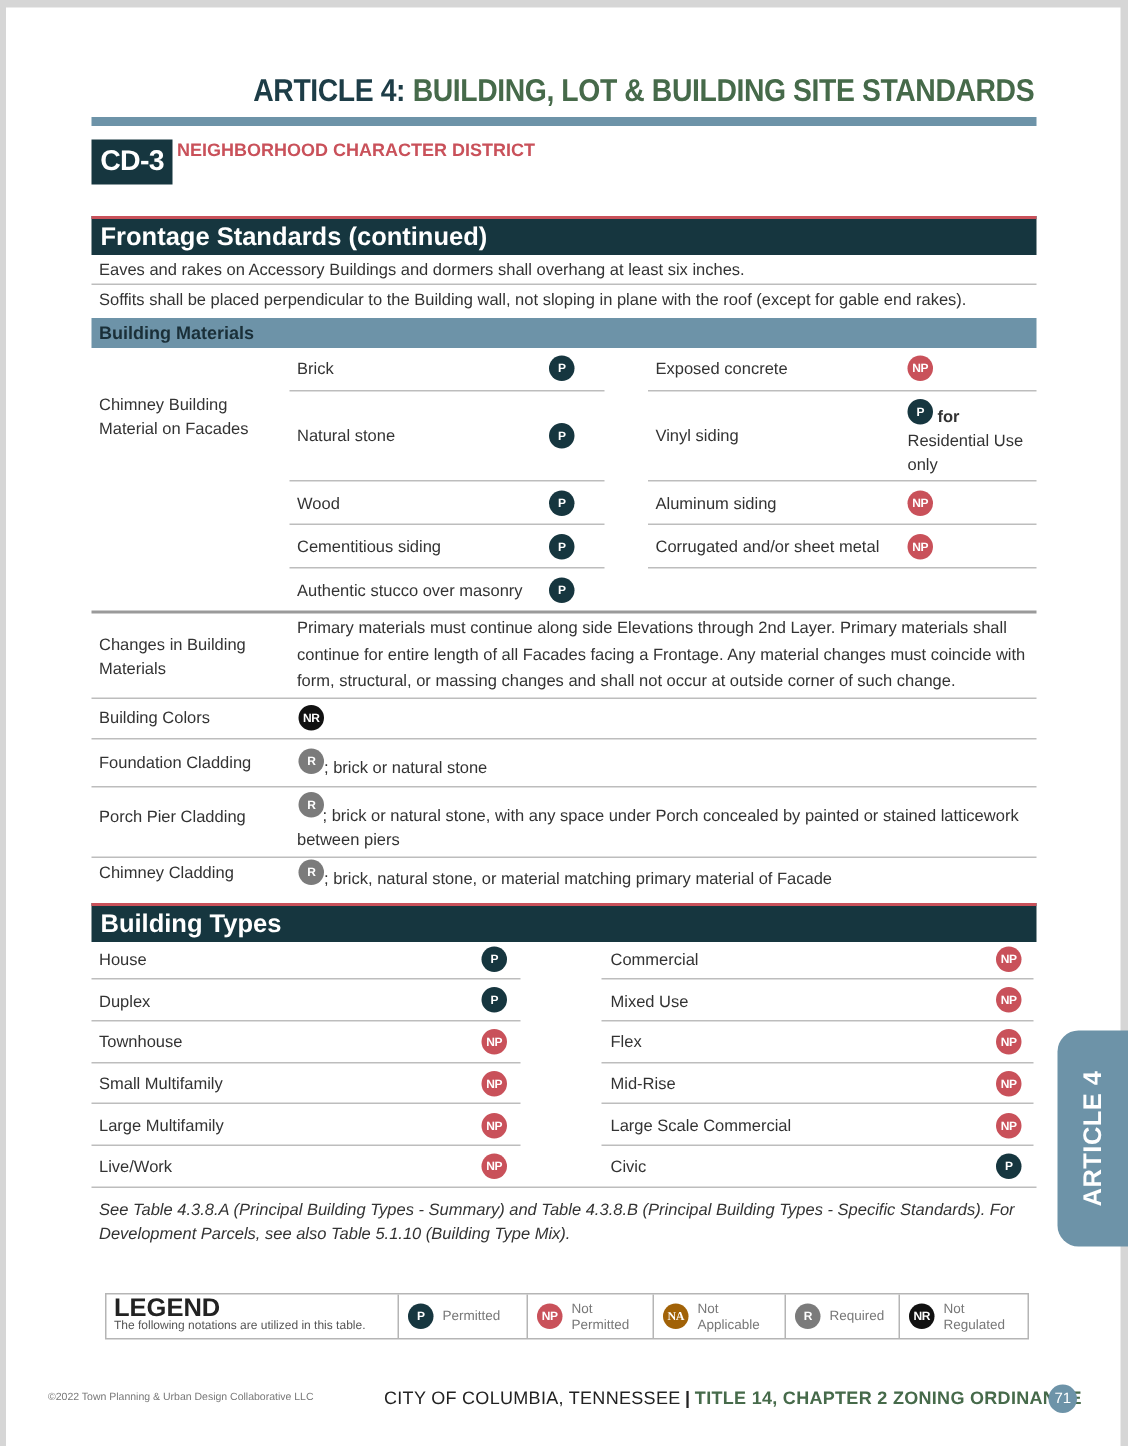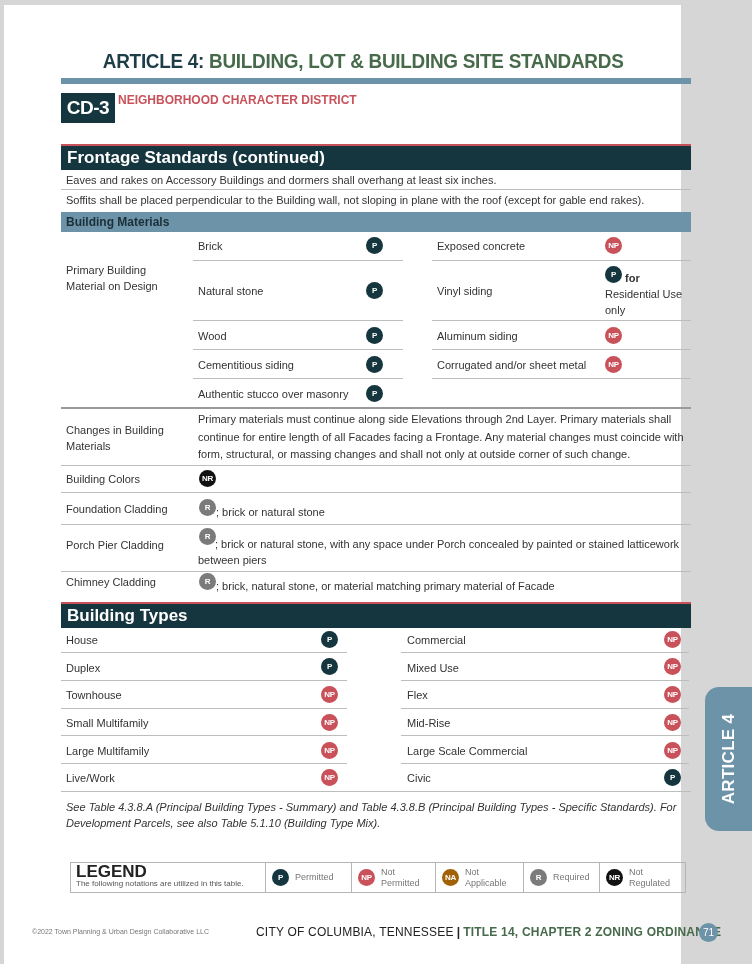--- a/index.html
+++ b/index.html
@@ -1,18 +1,18 @@
 <!DOCTYPE html>
 <html><head>
 <meta charset="utf-8">
 <style>
   * { box-sizing: border-box; margin: 0; padding: 0; }
   html, body { width: 752px; height: 964px; overflow: hidden; }
   body { background: #d6d6d6; font-family: "Liberation Sans", sans-serif; color: #2b2b2b; position: relative; }
-  .page { position: absolute; left: 4px; top: 5px; width: 677px; height: 959px; background: #ffffff; }
+  .page { position: absolute; left: 4px; top: 5px; width: 743px; height: 959px; background: #ffffff; }
 
   .article-title { position: absolute; right: 58px; top: 44px; font-family: "Liberation Sans", sans-serif; font-weight: bold; font-size: 21px; letter-spacing: -0.3px; transform: scaleX(0.9); transform-origin: right center; white-space: nowrap; }
   .article-title .num { color: #1d3d47; }
   .article-title .rest { color: #466a4a; }
   .title-rule { position: absolute; left: 57px; top: 73px; width: 630px; height: 6px; background: #6d93a8; }
 
   .cd-badge { position: absolute; left: 57px; top: 88px; width: 54px; height: 30px; background: #16363f; color: #fff; font-weight: bold; font-size: 19px; display: flex; align-items: center; justify-content: center; letter-spacing: -0.5px; }
   .table-title { position: absolute; left: 114px; top: 88px; font-size: 12px; font-weight: bold; line-height: 14px; color: #1d3d47; }
   .table-title .sub { color: #c9515a; display: block; }
 
@@ -22,21 +22,21 @@
   .fullrow { position: absolute; left: 57px; width: 630px; font-size: 11px; color: #333; padding-left: 5px; }
   .hline { position: absolute; height: 1px; background: #bdbdbd; }
   .hline.dark { background: #9a9a9a; height: 1.5px; }
 
   .txt { position: absolute; font-size: 11px; color: #333; white-space: nowrap; }
   .wrap { position: absolute; font-size: 11px; color: #333; line-height: 16px; }
 
   .badge { position: absolute; width: 17px; height: 17px; border-radius: 50%; color: #fff; font-size: 8px; font-weight: bold; display: flex; align-items: center; justify-content: center; letter-spacing: -0.3px; }
   .badge.p { background: #16363f; }
   .badge.np { background: #c9515a; }
-  .badge.na { background: #a16207; }
+  .badge.na { background: #a16207; font-family: Liberation Serif, serif; }
   .badge.r { background: #7b7b7b; }
   .badge.nr { background: #111111; }
 
   .italic-note { position: absolute; left: 62px; top: 794px; width: 625px; font-size: 11px; font-style: italic; color: #333; line-height: 16px; }
 
   .legend { position: absolute; left: 66px; top: 857px; width: 616px; height: 31px; border: 1px solid #b5b5b5; display: flex; }
   .legend .lg-title { width: 194px; padding: 3px 5px; }
   .legend .lg-title .h { font-weight: bold; font-size: 17px; color: #222; line-height: 12px; }
   .legend .lg-title .d { font-size: 8px; color: #555; line-height: 11px; white-space: nowrap; }
   .legend .lg-item { display: flex; align-items: center; position: relative; border-left: 1px solid #b5b5b5; padding: 0 4px 0 6px; }
@@ -70,21 +70,21 @@
     <span class="sub">NEIGHBORHOOD CHARACTER DISTRICT</span>
   </div>
 
   <div class="sec-head" style="top:139px;">Frontage Standards (continued)</div>
   <div class="fullrow" style="top:169px;">Eaves and rakes on Accessory Buildings and dormers shall overhang at least six inches.</div>
   <div class="hline" style="left:57px; top:184px; width:630px;"></div>
   <div class="fullrow" style="top:189px;">Soffits shall be placed perpendicular to the Building wall, not sloping in plane with the roof (except for gable end rakes).</div>
 
   <div class="sub-head" style="top:207px;">Building Materials</div>
 
-  <div class="wrap" style="left:62px; top:257px; width:120px;">Primary Building Material on Design</div>
+  <div class="wrap" style="left:62px; top:257px; width:120px;">Chimney Building Material on Facades</div>
 
   <div class="txt" style="left:194px; top:235px;">Brick</div>
   <div class="badge p" style="left:362px; top:232px;">P</div>
   <div class="hline" style="left:189px; top:255px; width:210px;"></div>
 
   <div class="txt" style="left:194px; top:280px;">Natural stone</div>
   <div class="badge p" style="left:362px; top:277px;">P</div>
   <div class="hline" style="left:189px; top:315px; width:210px;"></div>
 
   <div class="txt" style="left:194px; top:325px;">Wood</div>
@@ -113,21 +113,21 @@
   <div class="badge np" style="left:601px; top:322px;">NP</div>
   <div class="hline" style="left:428px; top:344px; width:259px;"></div>
 
   <div class="txt" style="left:433px; top:354px;">Corrugated and/or sheet metal</div>
   <div class="badge np" style="left:601px; top:351px;">NP</div>
   <div class="hline" style="left:428px; top:373px; width:259px;"></div>
 
   <div class="hline dark" style="left:57px; top:402px; width:630px;"></div>
 
   <div class="wrap" style="left:62px; top:417px; width:120px;">Changes in Building Materials</div>
-  <div class="wrap" style="left:194px; top:406px; width:495px; line-height:17.5px;">Primary materials must continue along side Elevations through 2nd Layer. Primary materials shall continue for entire length of all Facades facing a Frontage. Any material changes must coincide with form, structural, or massing changes and shall not only at outside corner of such change.</div>
+  <div class="wrap" style="left:194px; top:406px; width:495px; line-height:17.5px;">Primary materials must continue along side Elevations through 2nd Layer. Primary materials shall continue for entire length of all Facades facing a Frontage. Any material changes must coincide with form, structural, or massing changes and shall not occur at outside corner of such change.</div>
   <div class="hline" style="left:57px; top:460px; width:630px;"></div>
 
   <div class="txt" style="left:62px; top:468px;">Building Colors</div>
   <div class="badge nr" style="left:195px; top:465px;">NR</div>
   <div class="hline" style="left:57px; top:487px; width:630px;"></div>
 
   <div class="txt" style="left:62px; top:498px;">Foundation Cladding</div>
   <div class="badge r" style="left:195px; top:494px;">R</div>
   <div class="txt" style="left:212px; top:501px;">; brick or natural stone</div>
   <div class="hline" style="left:57px; top:519px; width:630px;"></div>

